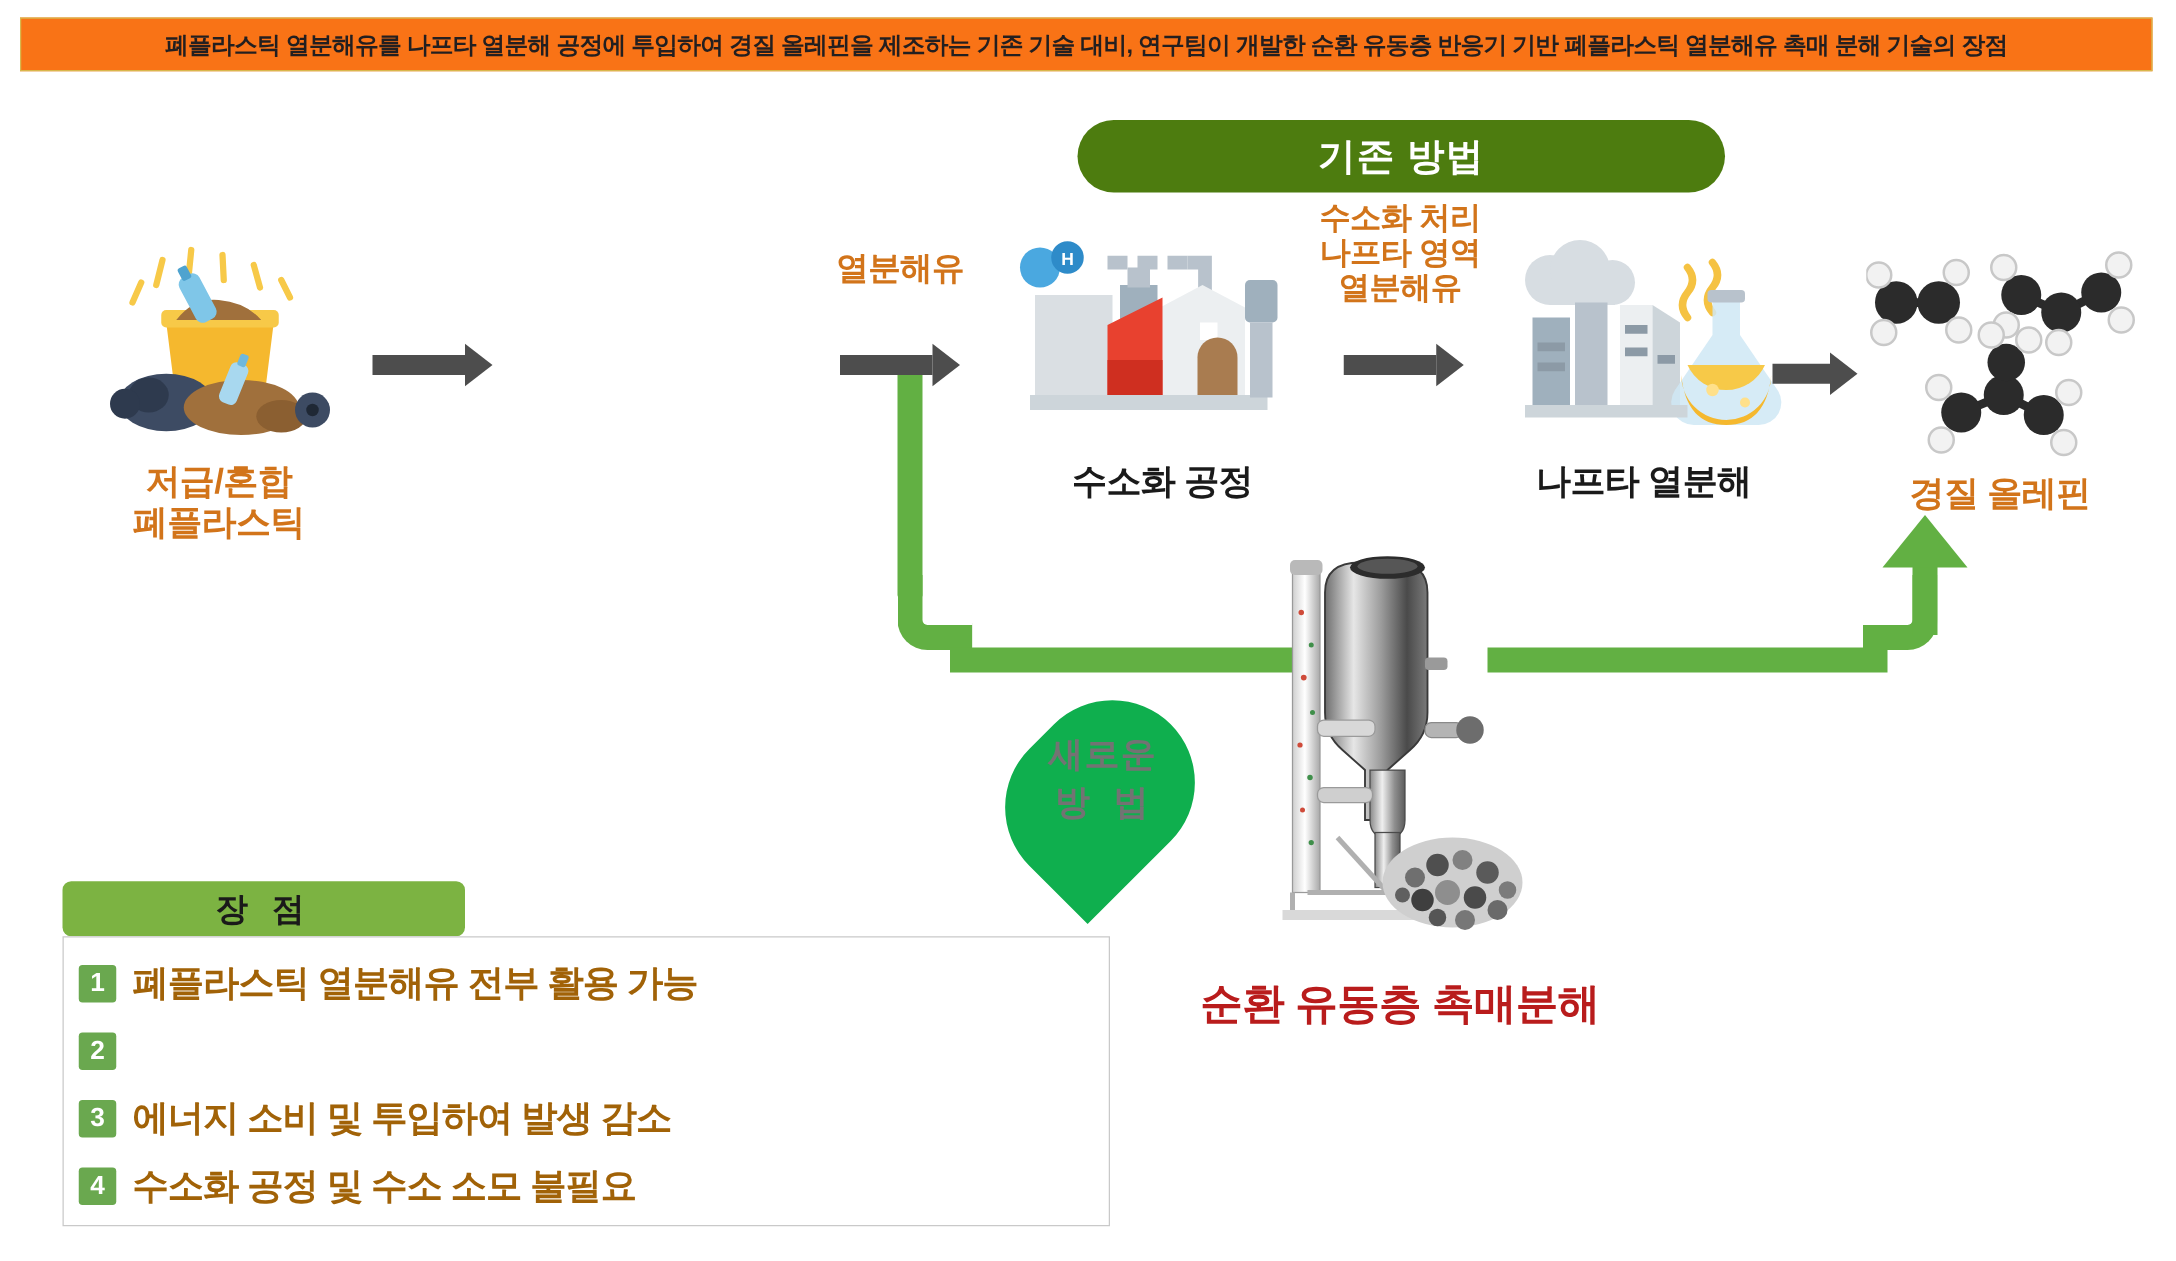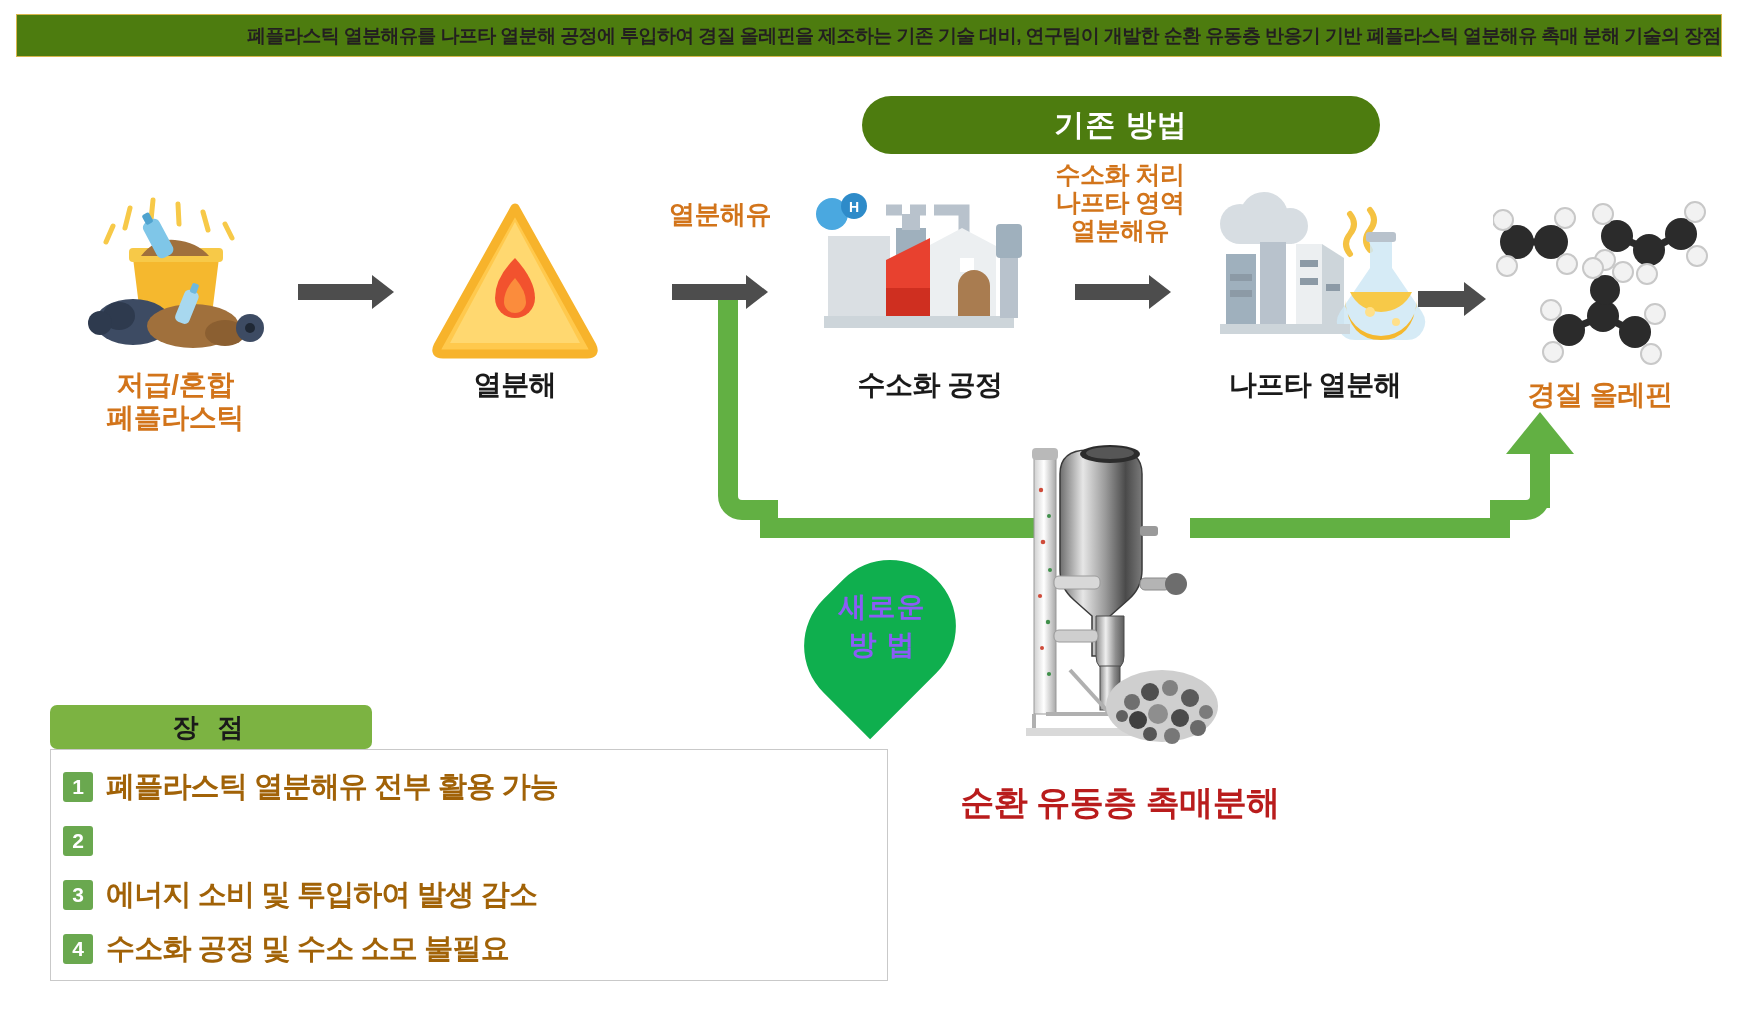--- a/index.html
+++ b/index.html
@@ -7,22 +7,22 @@
   body{
     width:1741px;height:1009px;position:relative;overflow:hidden;
     font-family:"Liberation Sans","DejaVu Sans",sans-serif;
     -webkit-font-smoothing:antialiased;
   }
   #stage{position:absolute;inset:0;}
 
   
   .banner{
     position:absolute;left:16px;top:14px;width:1706px;height:43px;
-    background:#4d7c0f;border:1px solid #d8b74d;
-    display:flex;align-items:center;justify-content:flex-end;
+    background:#f97316;border:1px solid #d8b74d;
+    display:flex;align-items:center;justify-content:center;
     box-sizing:border-box;
   }
   .banner-text{
     font-size:19px;font-weight:bold;color:#231f20;letter-spacing:-0.6px;
     white-space:nowrap;
   }
 
   
   .pill{
     position:absolute;left:862px;top:96px;width:518px;height:58px;
@@ -96,22 +96,22 @@
 
   
   .teardrop{
     position:absolute;left:800px;top:570px;width:160px;height:132px;
     background:#0faf4e;
     border-radius:80px 80px 80px 0px;
     transform:rotate(-45deg);
   }
   .teardrop-text{
     position:absolute;left:812px;top:588px;width:140px;
-    color:#8b5cf6;font-size:28px;font-weight:bold;text-align:center;
-    line-height:1.35;white-space:pre-line;letter-spacing:1px;
+    color:#737373;font-size:28px;font-weight:bold;text-align:center;
+    line-height:1.35;white-space:pre-line;letter-spacing:1px;font-family:Liberation Mono, monospace;
   }
 
   
   .reactor{position:absolute;left:1010px;top:430px;width:210px;height:320px;}
   .reactor-caption{
     position:absolute;left:900px;top:780px;width:440px;text-align:center;
     color:#b91c1c;font-size:34px;font-weight:bold;letter-spacing:-0.5px;
   }
 
   
@@ -193,31 +193,20 @@
         <g transform="rotate(22 112 118)">
           <rect x="104" y="100" width="15" height="34" rx="5" fill="#a8d8ef"></rect>
           <rect x="108" y="92" width="7" height="10" rx="2" fill="#6fb8dd"></rect>
         </g>
       </svg>
     </div>
     <div class="step-label lab-orange">저급/혼합
 폐플라스틱</div>
   </div>
 
-  <div class="step s2">
-    <div class="step-art">
-      <svg width="170" height="162" viewBox="0 0 170 162">
-        <path d="M85 10 L162 148 Q166 156 157 156 L13 156 Q4 156 8 148 Z" fill="#ffc94d" stroke="#f7b32b" stroke-width="9" stroke-linejoin="round"></path>
-        <path d="M85 24 L150 145 L20 145 Z" fill="#ffd870"></path>
-        <path d="M85 60 q20 22 20 40 a20 20 0 0 1 -40 0 q0 -20 20 -40 z" fill="#f2522e"></path>
-        <path d="M85 80 q11 13 11 24 a11 11 0 0 1 -22 0 q0 -12 11 -24 z" fill="#fb8c3c"></path>
-      </svg>
-    </div>
-    <div class="step-label lab-black">열분해</div>
-  </div>
 
   <div class="step s3">
     <div class="step-art">
       <svg width="240" height="172" viewBox="0 0 240 172">
 
         <circle cx="22" cy="26" r="16" fill="#4aa8e0"></circle>
         <circle cx="44" cy="18" r="13" fill="#2e8bc9"></circle>
         <text x="44" y="24" font-size="14" fill="#ffffff" text-anchor="middle" font-family="Liberation Sans, sans-serif" font-weight="bold">H</text>
 
         <g stroke="#b8c2cc" stroke-width="11" fill="none" stroke-linecap="butt">

